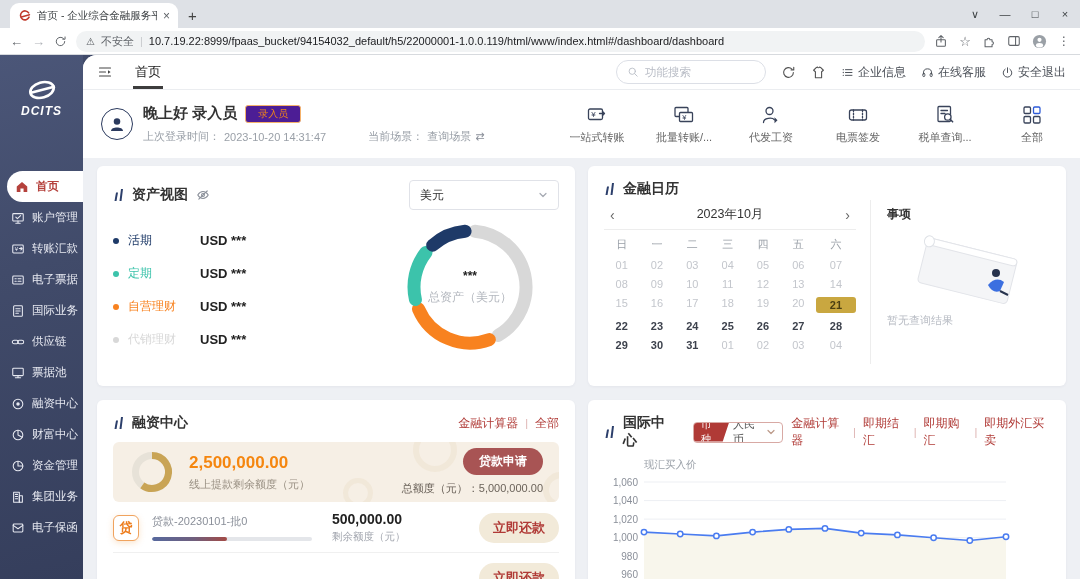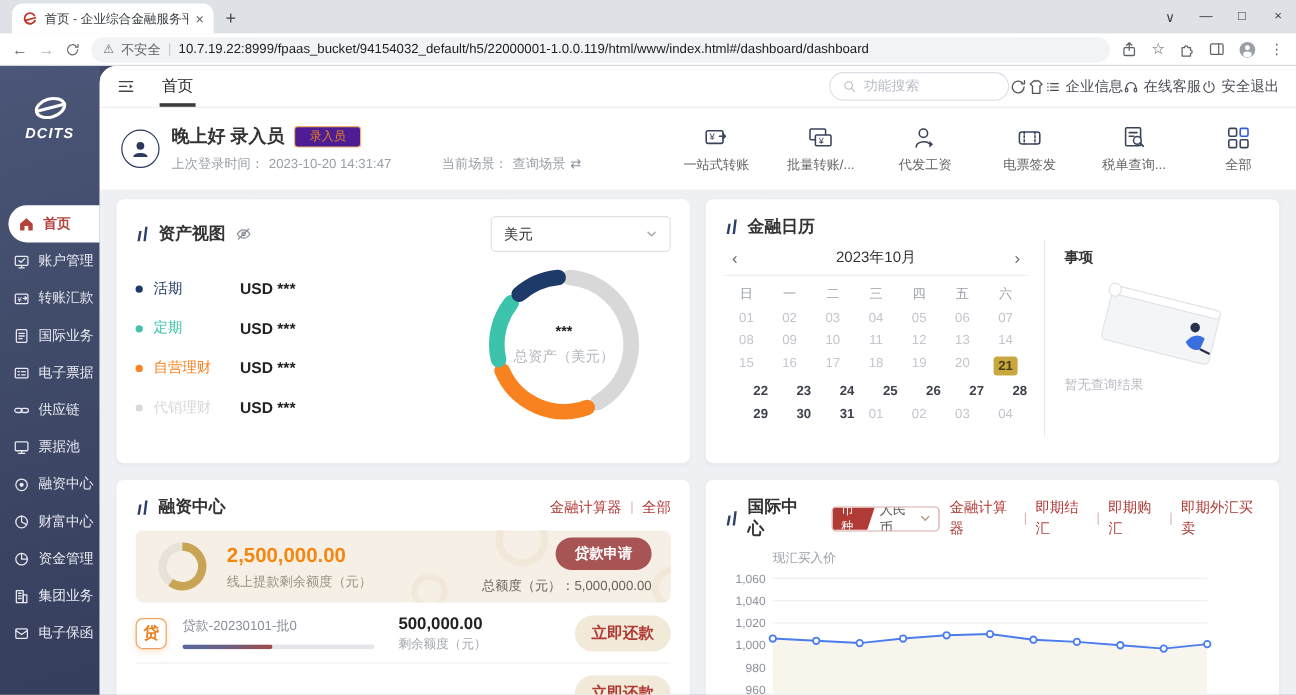--- a/index.html
+++ b/index.html
@@ -38,21 +38,21 @@
   .mi-label { white-space:nowrap; }
 
   .main { flex:1; display:flex; flex-direction:column; min-width:0; background:#fff; border-radius:14px 0 0 0; overflow:hidden; }
 
   
   .topbar { height:35px; background:#fff; border-bottom:1px solid #ebedf0; display:flex; align-items:center; padding:0 14px; }
   .fold { color:#444; margin-right:20px; }
   .fold svg { width:16px; height:16px; }
   .top-tab { font-size:13px; color:#222; height:100%; display:flex; align-items:center; position:relative; padding:0 2px; }
   .top-tab::after { content:""; position:absolute; left:0; right:0; bottom:0; height:3px; background:#3d3d3d; }
-  .topbar-right { margin-left:auto; display:flex; align-items:center; color:#555; font-size:12px; }
+  .topbar-right { margin-left:auto; display:flex; align-items:center; gap:15px; color:#555; font-size:12px; }
   .search-pill { width:150px; height:24px; border:1px solid #dcdfe6; border-radius:12px; display:flex; align-items:center; gap:6px; padding:0 10px; color:#b9bdc6; }
   .search-pill svg { width:12px; height:12px; }
   .search-pill input { border:none; outline:none; width:100px; font-size:11.5px; background:transparent; color:#333; font-family:inherit; }
   .search-pill input::placeholder { color:#b9bdc6; }
   .tb-ico svg { width:15px; height:15px; }
   .tb-link { display:flex; align-items:center; gap:4px; color:#4a4f57; font-size:12px; }
   .tb-link svg { width:13px; height:13px; }
 
   
   .welcome { height:68px; background:#fff; display:flex; align-items:center; padding:0 18px; }
@@ -96,22 +96,22 @@
 
   
   .cal-flex { display:flex; margin-top:2px; height:164px; }
   .cal { width:252px; }
   .cal-nav { height:30px; display:flex; align-items:center; border-bottom:1px solid #ededed; padding:0 6px; }
   .cal-arrow { color:#666; font-size:14px; width:20px; }
   .cal-month { flex:1; text-align:center; font-size:12.5px; color:#333; }
   .cal-grid { margin-top:7px; display:grid; grid-template-columns:repeat(7,1fr); row-gap:7px; text-align:center; font-size:11px; }
   .cal-wd { color:#9aa0a8; }
   .cal-day { color:#c3c6cc; }
-  .cal-day.dark { color:#3d424d; font-weight:bold;text-align:right; }
-  .cal-day.today { background:#c9a740; color:#4c3f12; font-weight:bold; border-radius:3px; width:20px; height:16px; line-height:16px; margin:0 auto; }
+  .cal-day.dark { color:#3d424d; font-weight:bold; }
+  .cal-day.today { background:#c9a740; color:#4c3f12; font-weight:bold; border-radius:3px; width:40px; height:16px; line-height:16px; margin:0 auto; }
   .events { flex:1; border-left:1px solid #ededed; margin-left:14px; padding-left:16px; display:flex; flex-direction:column; }
   .events-label { font-size:12px; font-weight:bold; color:#333; margin-top:6px; }
   .empty-ill { margin:2px auto 0; }
   .empty-text { font-size:11px; color:#b8bcc4; margin-top:2px; }
 
   
   .red-links { margin-left:auto; display:flex; align-items:center; font-size:12px; color:#b03a36; }
   .red-links .sep { color:#ddb2b0; margin:0 7px; font-size:11px; }
   .fin-banner { margin-top:10px; height:60px; background:#f6efe5; border-radius:6px; display:flex; align-items:center; padding:0 16px; position:relative; overflow:hidden; }
   .deco { position:absolute; border:6px solid #eee3d1; border-radius:50%; opacity:.6; }
@@ -244,34 +244,34 @@
               <rect x="2" y="3.5" width="12" height="9" rx="1"></rect>
               <text x="4.2" y="10.6" font-size="7" stroke="none" fill="currentColor">¥</text>
               <path d="M9.5 7.5 h3.2 m-1.4 -1.5 L12.8 7.5 l-1.5 1.5"></path>
             </svg>
           </span>
           <span class="mi-label">转账汇款</span>
         </div>
         <div class="menu-item">
           <span class="ico mi-icon">
             <svg viewBox="0 0 16 16">
+              <rect x="2" y="3.5" width="12" height="9" rx="1"></rect>
+              <path d="M4.5 6.5 H6 M4.5 9.5 H6 M8 6.5 H11.5 M8 9.5 H11.5"></path>
+            </svg>
+          </span>
+          <span class="mi-label">电子票据</span>
+        </div>
+        <div class="menu-item">
+          <span class="ico mi-icon">
+            <svg viewBox="0 0 16 16">
               <rect x="3" y="2" width="10" height="12" rx="1"></rect>
               <path d="M5.5 5.5 H10.5 M5.5 8 H10.5 M5.5 10.5 H8.5"></path>
             </svg>
           </span>
           <span class="mi-label">国际业务</span>
-        </div>
-        <div class="menu-item">
-          <span class="ico mi-icon">
-            <svg viewBox="0 0 16 16">
-              <rect x="2" y="3.5" width="12" height="9" rx="1"></rect>
-              <path d="M4.5 6.5 H6 M4.5 9.5 H6 M8 6.5 H11.5 M8 9.5 H11.5"></path>
-            </svg>
-          </span>
-          <span class="mi-label">电子票据</span>
         </div>
         <div class="menu-item">
           <span class="ico mi-icon">
             <svg viewBox="0 0 16 16">
               <rect x="1.5" y="6" width="7" height="4" rx="2"></rect>
               <rect x="7.5" y="6" width="7" height="4" rx="2"></rect>
             </svg>
           </span>
           <span class="mi-label">供应链</span>
         </div>

